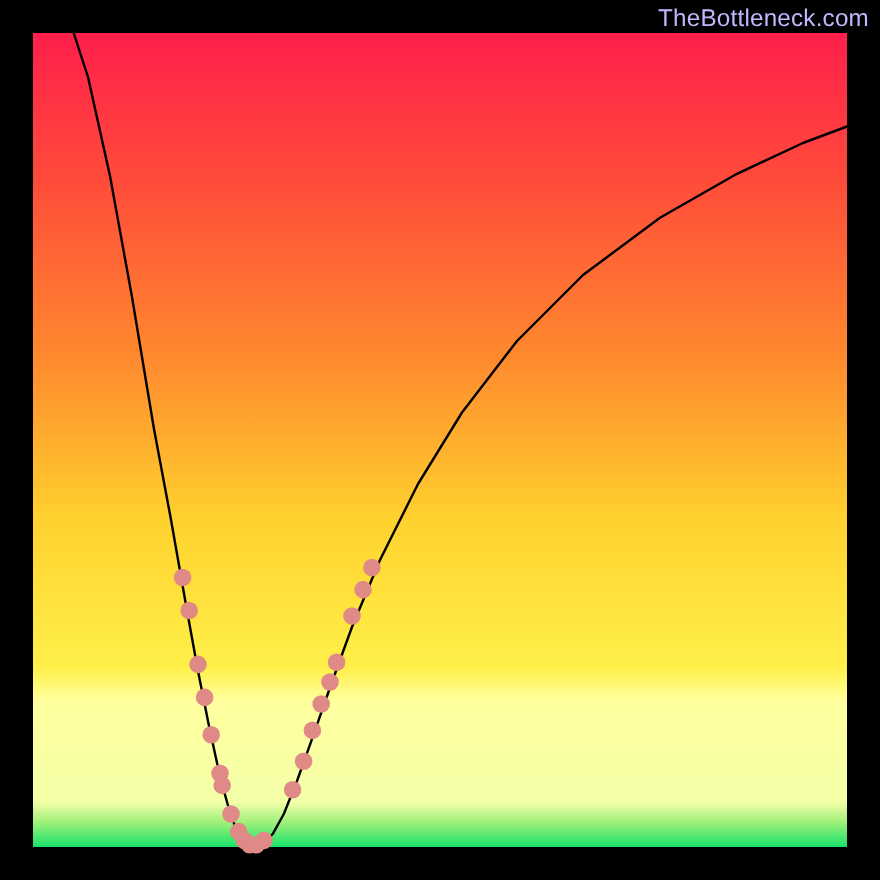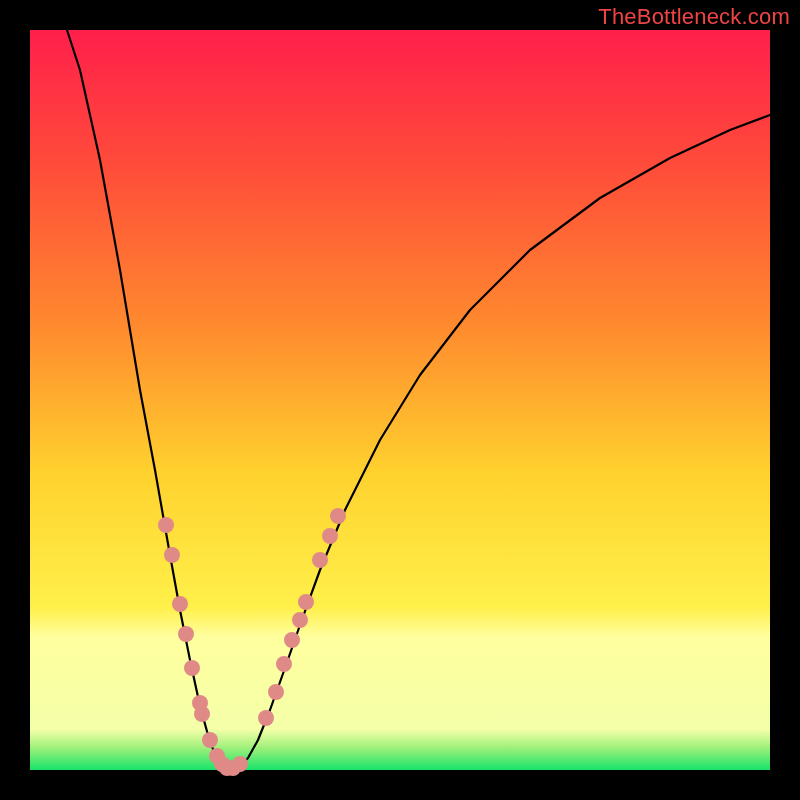--- a/index.html
+++ b/index.html
@@ -13,21 +13,21 @@
   .frame {
     position: relative;
     width: 800px;
     height: 800px;
     background: #000;
   }
   .watermark {
     position: absolute;
     top: 4px;
     right: 10px;
-    color: #ef4444;
+    color: #c4b5fd;
     font-size: 22px;
     font-weight: 400;
     letter-spacing: 0.2px;
     z-index: 10;
   }
   svg {
     position: absolute;
     top: 0;
     left: 0;
   }

